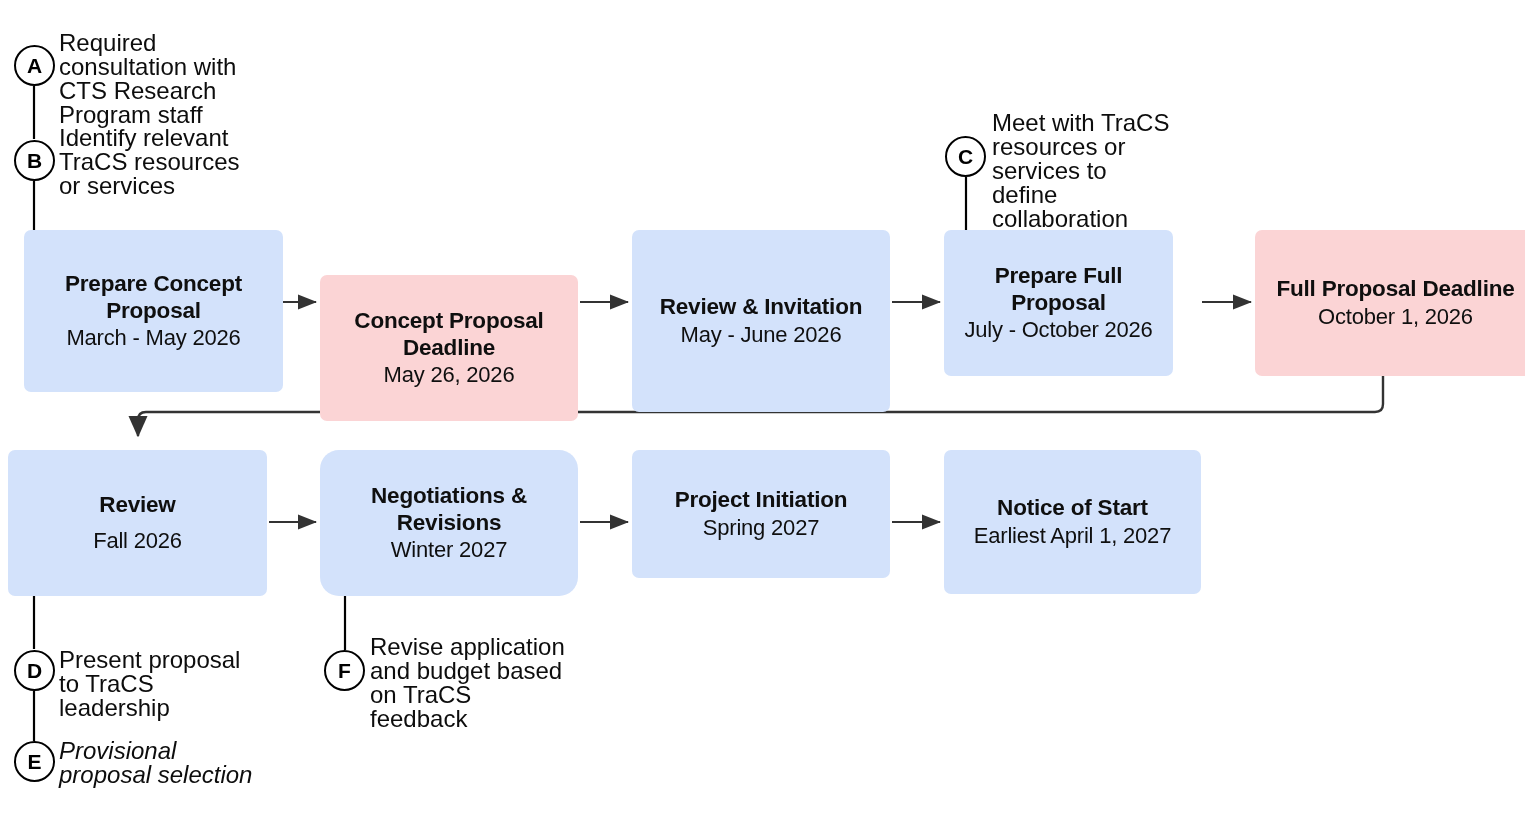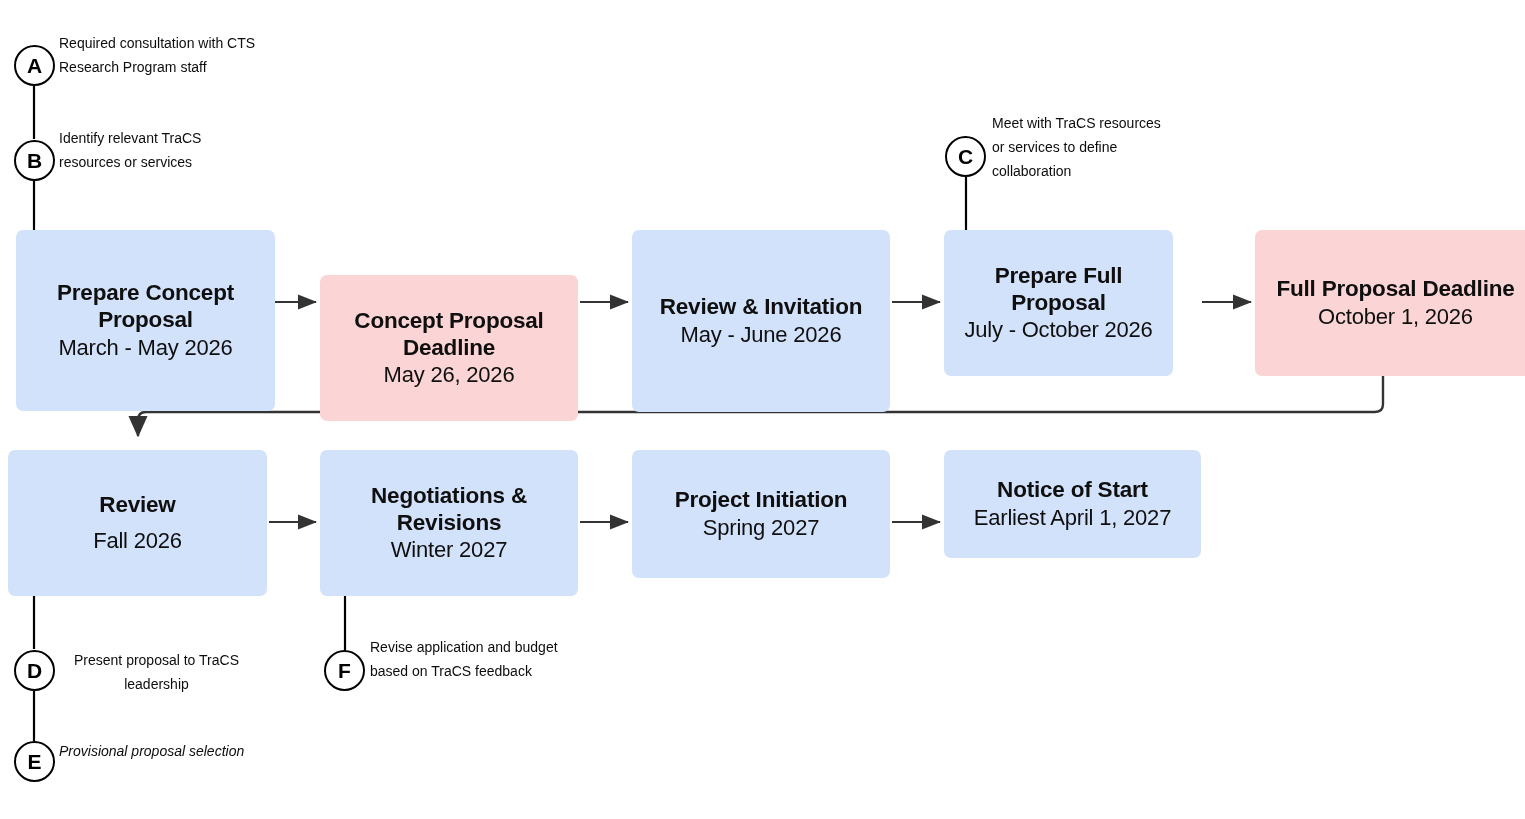--- a/index.html
+++ b/index.html
@@ -69,21 +69,21 @@
     display: flex;
     align-items: center;
     justify-content: center;
     font-weight: bold;
     font-size: 21px;
     color: #000000;
     z-index: 3;
   }
   .ann .atext {
     position: absolute;
-    font-size: 14px;
+    font-size: 24px;
     line-height: 24px;
     color: #0d0d0d;
     white-space: pre-line;
     text-align: left;
   }
 </style>
 </head>
 <body>
 
 <div id="canvas">
@@ -113,21 +113,21 @@
     <line x1="892" y1="302" x2="940" y2="302" stroke="#333333" stroke-width="2.2" marker-end="url(#arrowhead)"></line>
     <line x1="1202" y1="302" x2="1251" y2="302" stroke="#333333" stroke-width="2.2" marker-end="url(#arrowhead)"></line>
 
     <path d="M1383,376 L1383,404 Q1383,412 1375,412 L146,412 Q138,412 138,420 L138,436" fill="none" stroke="#333333" stroke-width="2.4" stroke-linejoin="round" marker-end="url(#arrowheadDown)"></path>
 
     <line x1="269" y1="522" x2="316" y2="522" stroke="#333333" stroke-width="2.2" marker-end="url(#arrowhead)"></line>
     <line x1="580" y1="522" x2="628" y2="522" stroke="#333333" stroke-width="2.2" marker-end="url(#arrowhead)"></line>
     <line x1="892" y1="522" x2="940" y2="522" stroke="#333333" stroke-width="2.2" marker-end="url(#arrowhead)"></line>
   </svg>
 
-  <div class="node fill-blue" style="left:16px; top:230px; width:259px; height:181px;">
+  <div class="node fill-blue" style="left:24px; top:230px; width:259px; height:162px;">
     <div class="ntitle">Prepare Concept Proposal</div>
     <div class="nsub">March - May 2026</div>
   </div>
 
   <div class="node fill-pink" style="left:320px; top:230px; width:258px; height:146px;margin-top:45px;">
     <div class="ntitle">Concept Proposal Deadline</div>
     <div class="nsub">May 26, 2026</div>
   </div>
 
   <div class="node fill-blue" style="left:632px; top:230px; width:258px; height:182px;">
@@ -143,31 +143,31 @@
   <div class="node fill-pink" style="left:1255px; top:230px; width:281px; height:146px;">
     <div class="ntitle">Full Proposal Deadline</div>
     <div class="nsub">October 1, 2026</div>
   </div>
 
   <div class="node fill-blue" style="left:8px; top:450px; width:259px; height:146px;gap:8px;">
     <div class="ntitle">Review</div>
     <div class="nsub">Fall 2026</div>
   </div>
 
-  <div class="node fill-blue" style="left:320px; top:450px; width:258px; height:146px;">
+  <div class="node fill-blue" style="left:320px; top:450px; width:258px; height:146px;border-radius:19px;">
     <div class="ntitle">Negotiations &amp; Revisions</div>
     <div class="nsub">Winter 2027</div>
   </div>
 
   <div class="node fill-blue" style="left:632px; top:450px; width:258px; height:128px;">
     <div class="ntitle">Project Initiation</div>
     <div class="nsub">Spring 2027</div>
   </div>
 
-  <div class="node fill-blue" style="left:944px; top:450px; width:257px; height:108px;">
+  <div class="node fill-blue" style="left:944px; top:450px; width:257px; height:144px;">
     <div class="ntitle">Notice of Start</div>
     <div class="nsub" style="max-width:210px;">Earliest April 1, 2027</div>
   </div>
 
   <div class="ann">
     <div class="circ" style="left:14px; top:45px;">A</div>
     <div class="atext" style="left:59px; top:31px; width:212px;">Required consultation with CTS Research Program staff</div>
   </div>
 
   <div class="ann">
@@ -175,21 +175,21 @@
     <div class="atext" style="left:59px; top:126px; width:190px;">Identify relevant TraCS resources or services</div>
   </div>
 
   <div class="ann">
     <div class="circ" style="left:945px; top:136px;">C</div>
     <div class="atext" style="left:992px; top:111px; width:178px;">Meet with TraCS resources or services to define collaboration</div>
   </div>
 
   <div class="ann">
     <div class="circ" style="left:14px; top:650px;">D</div>
-    <div class="atext" style="left:59px; top:648px; width:195px;text-align:center;">Present proposal to TraCS leadership</div>
+    <div class="atext" style="left:59px; top:648px; width:195px;">Present proposal to TraCS leadership</div>
   </div>
 
   <div class="ann">
     <div class="circ" style="left:14px; top:741px;">E</div>
     <div class="atext" style="left:59px; top:739px; width:200px;font-style:italic;">Provisional proposal selection</div>
   </div>
 
   <div class="ann">
     <div class="circ" style="left:324px; top:650px;">F</div>
     <div class="atext" style="left:370px; top:635px; width:200px;">Revise application and budget based on TraCS feedback</div>

